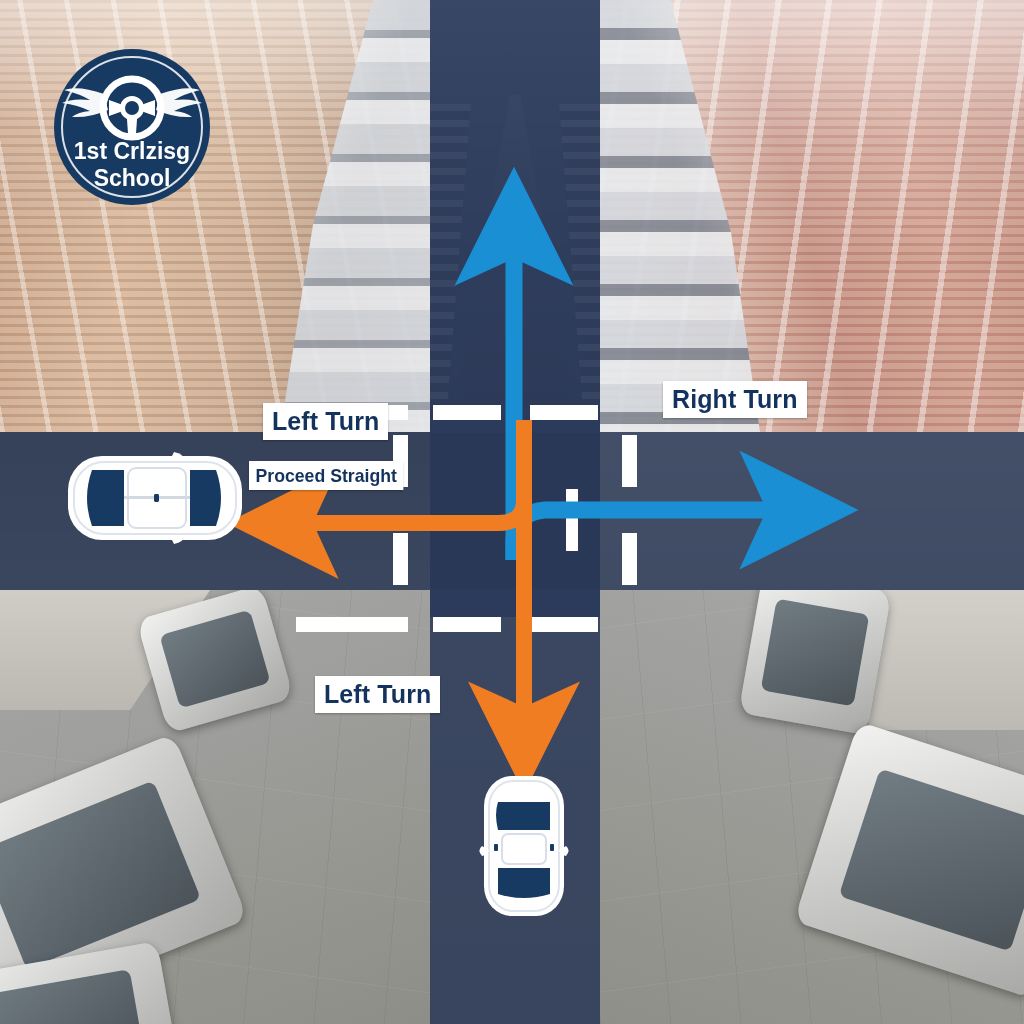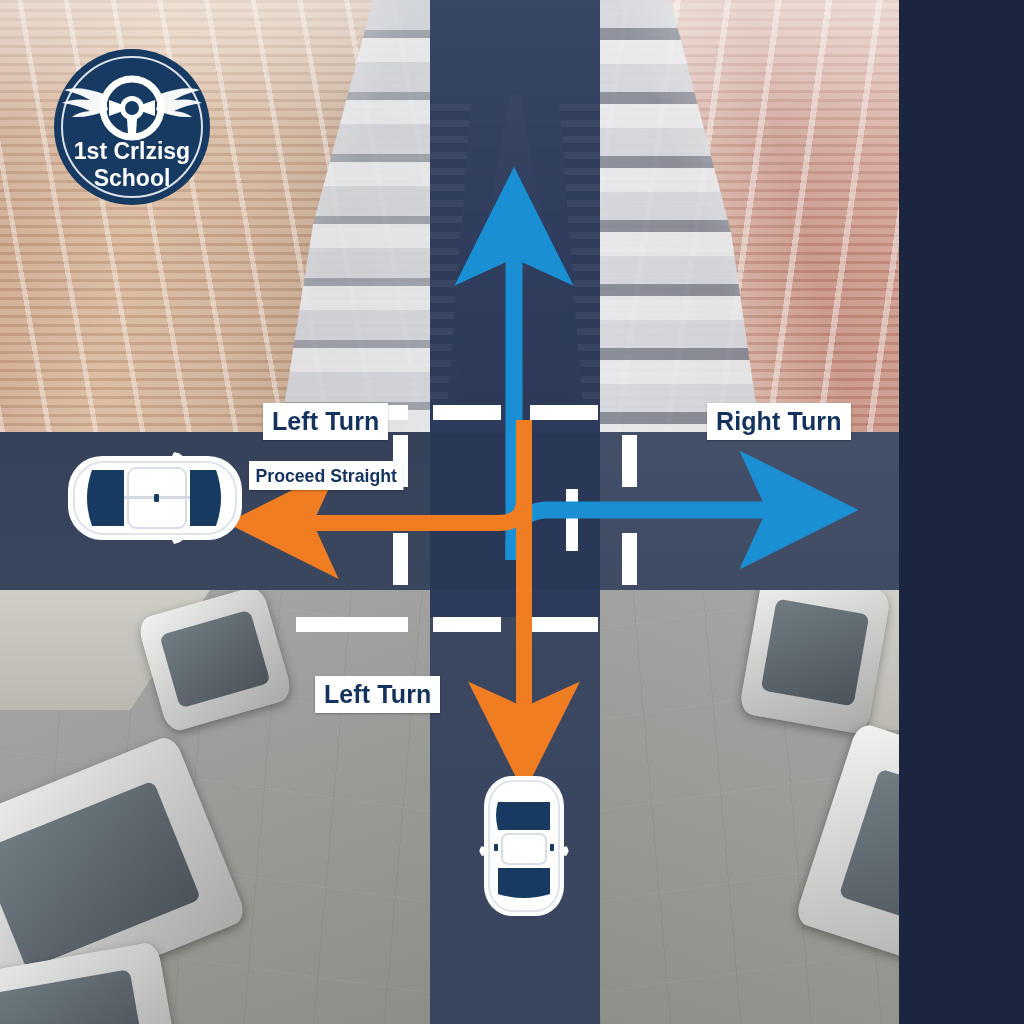--- a/index.html
+++ b/index.html
@@ -1,19 +1,19 @@
 <!DOCTYPE html>
 <html><head>
 <meta charset="utf-8">
 <title>Intersection Turn Diagram</title>
 <style>
   html,body{margin:0;padding:0;background:#1b2540;}
   *{box-sizing:border-box;}
   #stage{
-    position:relative;width:899px;height:1024px;overflow:hidden;
+    position:relative;width:1024px;height:1024px;overflow:hidden;
     font-family:"Liberation Sans","DejaVu Sans",sans-serif;
     background:#223052;
   }
 
   
   .photo{position:absolute;overflow:hidden;}
   .q-tl{left:0;top:0;width:430px;height:432px;}
   .q-tr{left:600px;top:0;width:424px;height:432px;}
   .q-bl{left:0;top:590px;width:430px;height:434px;}
   .q-br{left:600px;top:590px;width:424px;height:434px;}
@@ -322,19 +322,19 @@
       <path d="M57,52 L71,57 L71,63 L57,68 Z" fill="#ffffff"></path>
       <path d="M103,52 L89,57 L89,63 L103,68 Z" fill="#ffffff"></path>
       <path d="M75,71 L85,71 L84,86 L76,86 Z" fill="#ffffff"></path>
     </g>
     <text x="80" y="111" text-anchor="middle" fill="#ffffff" font-size="23" font-weight="bold" font-family="Liberation Sans, sans-serif">1st Crlzisg</text>
     <text x="80" y="138" text-anchor="middle" fill="#ffffff" font-size="23" font-weight="bold" font-family="Liberation Sans, sans-serif">School</text>
   </svg>
 
   <div class="label big" style="left:263px;top:403px;">Left Turn</div>
 
-  <div class="label big" style="left:663px;top:403px;margin-left:44px;">Right Turn</div>
+  <div class="label big" style="left:663px;top:381px;">Right Turn</div>
 
   <div class="label small" style="left:249px;top:461px;">Proceed Straight</div>
 
   <div class="label big" style="left:315px;top:676px;">Left Turn</div>
 
 </div>
 
 </body></html>

